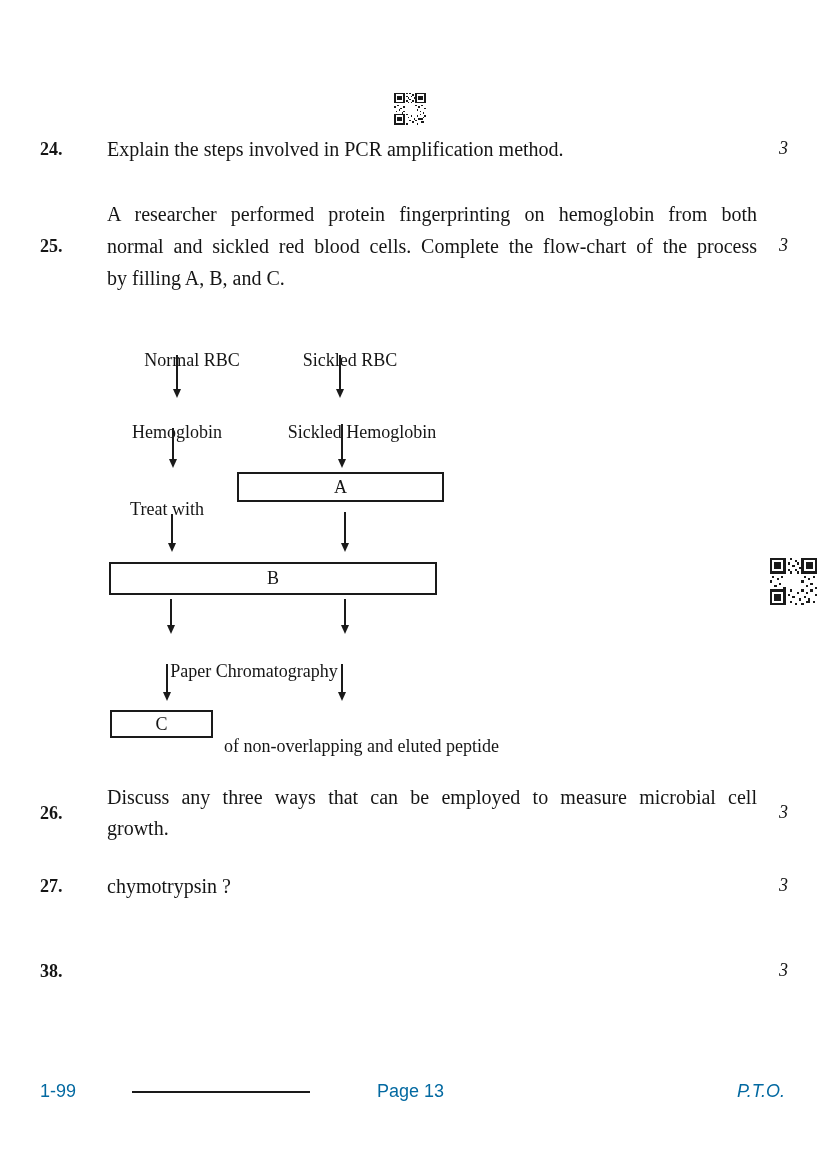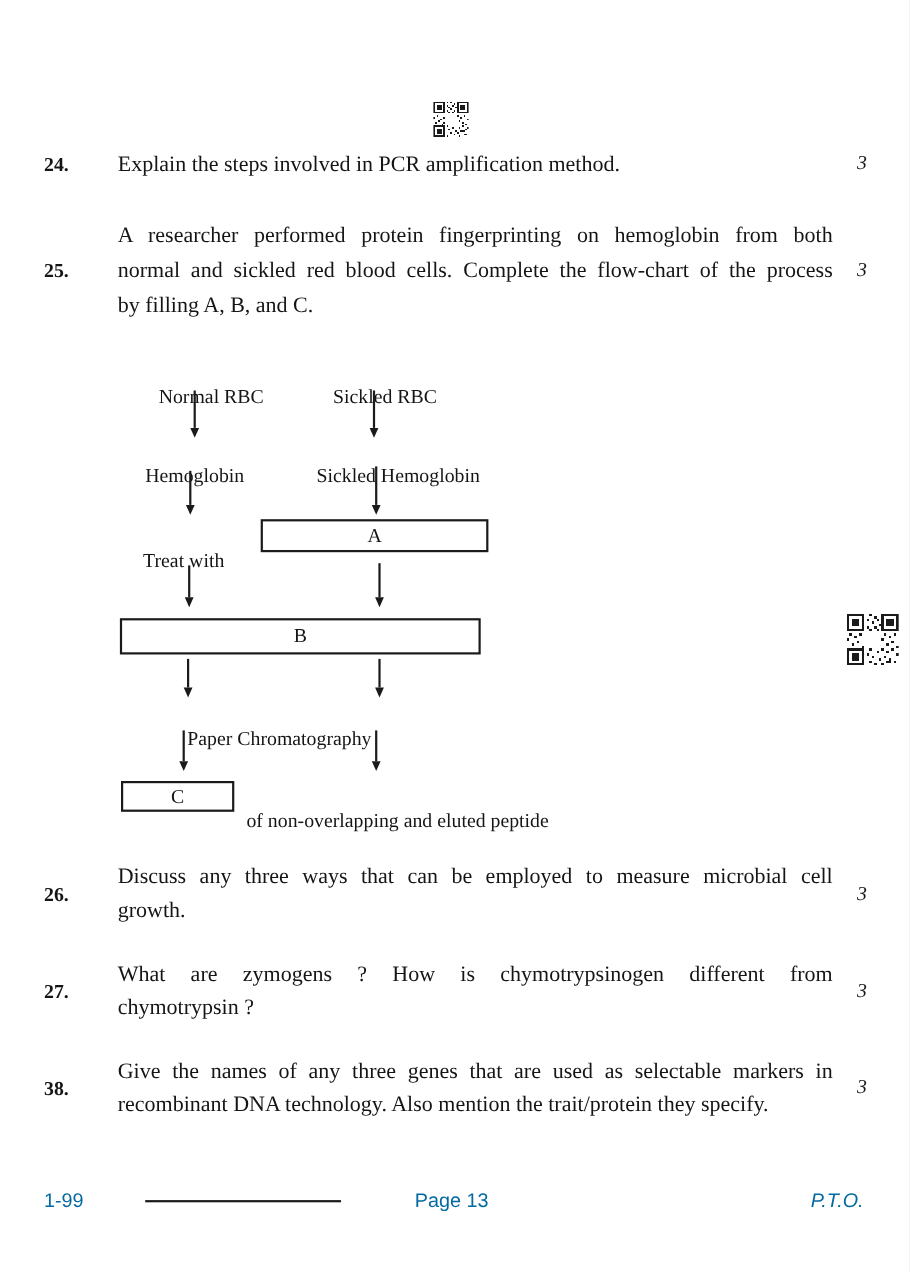--- a/index.html
+++ b/index.html
@@ -226,32 +226,27 @@
     <div class="q-body">
       <div class="line">Discuss any three ways that can be employed to measure microbial cell</div>
       <div class="line last">growth.</div>
     </div>
     <div class="q-marks">3</div>
   </div>
 
   <div class="q lh30" style="top:871px;">
     <div class="q-num">27.</div>
     <div class="q-body">
-      <div class="line">What are zymogens ? How is chymotrypsinogen different from</div>
       <div class="line last">chymotrypsin ?</div>
     </div>
     <div class="q-marks">3</div>
   </div>
 
   <div class="q lh30" style="top:959px;">
     <div class="q-num">38.</div>
-    <div class="q-body">
-      <div class="line">Give the names of any three genes that are used as selectable markers in</div>
-      <div class="line last">recombinant DNA technology. Also mention the trait/protein they specify.</div>
-    </div>
     <div class="q-marks">3</div>
   </div>
 
   <div class="footer-item" style="left:40px; top:1081px;">1-99</div>
   <div class="footer-rule" style="left:132px; top:1091px; width:178px;"></div>
   <div class="footer-item" style="left:377px; top:1081px;">Page 13</div>
   <div class="footer-item italic" style="left:737px; top:1081px;">P.T.O.</div>
 
 </div>
 

